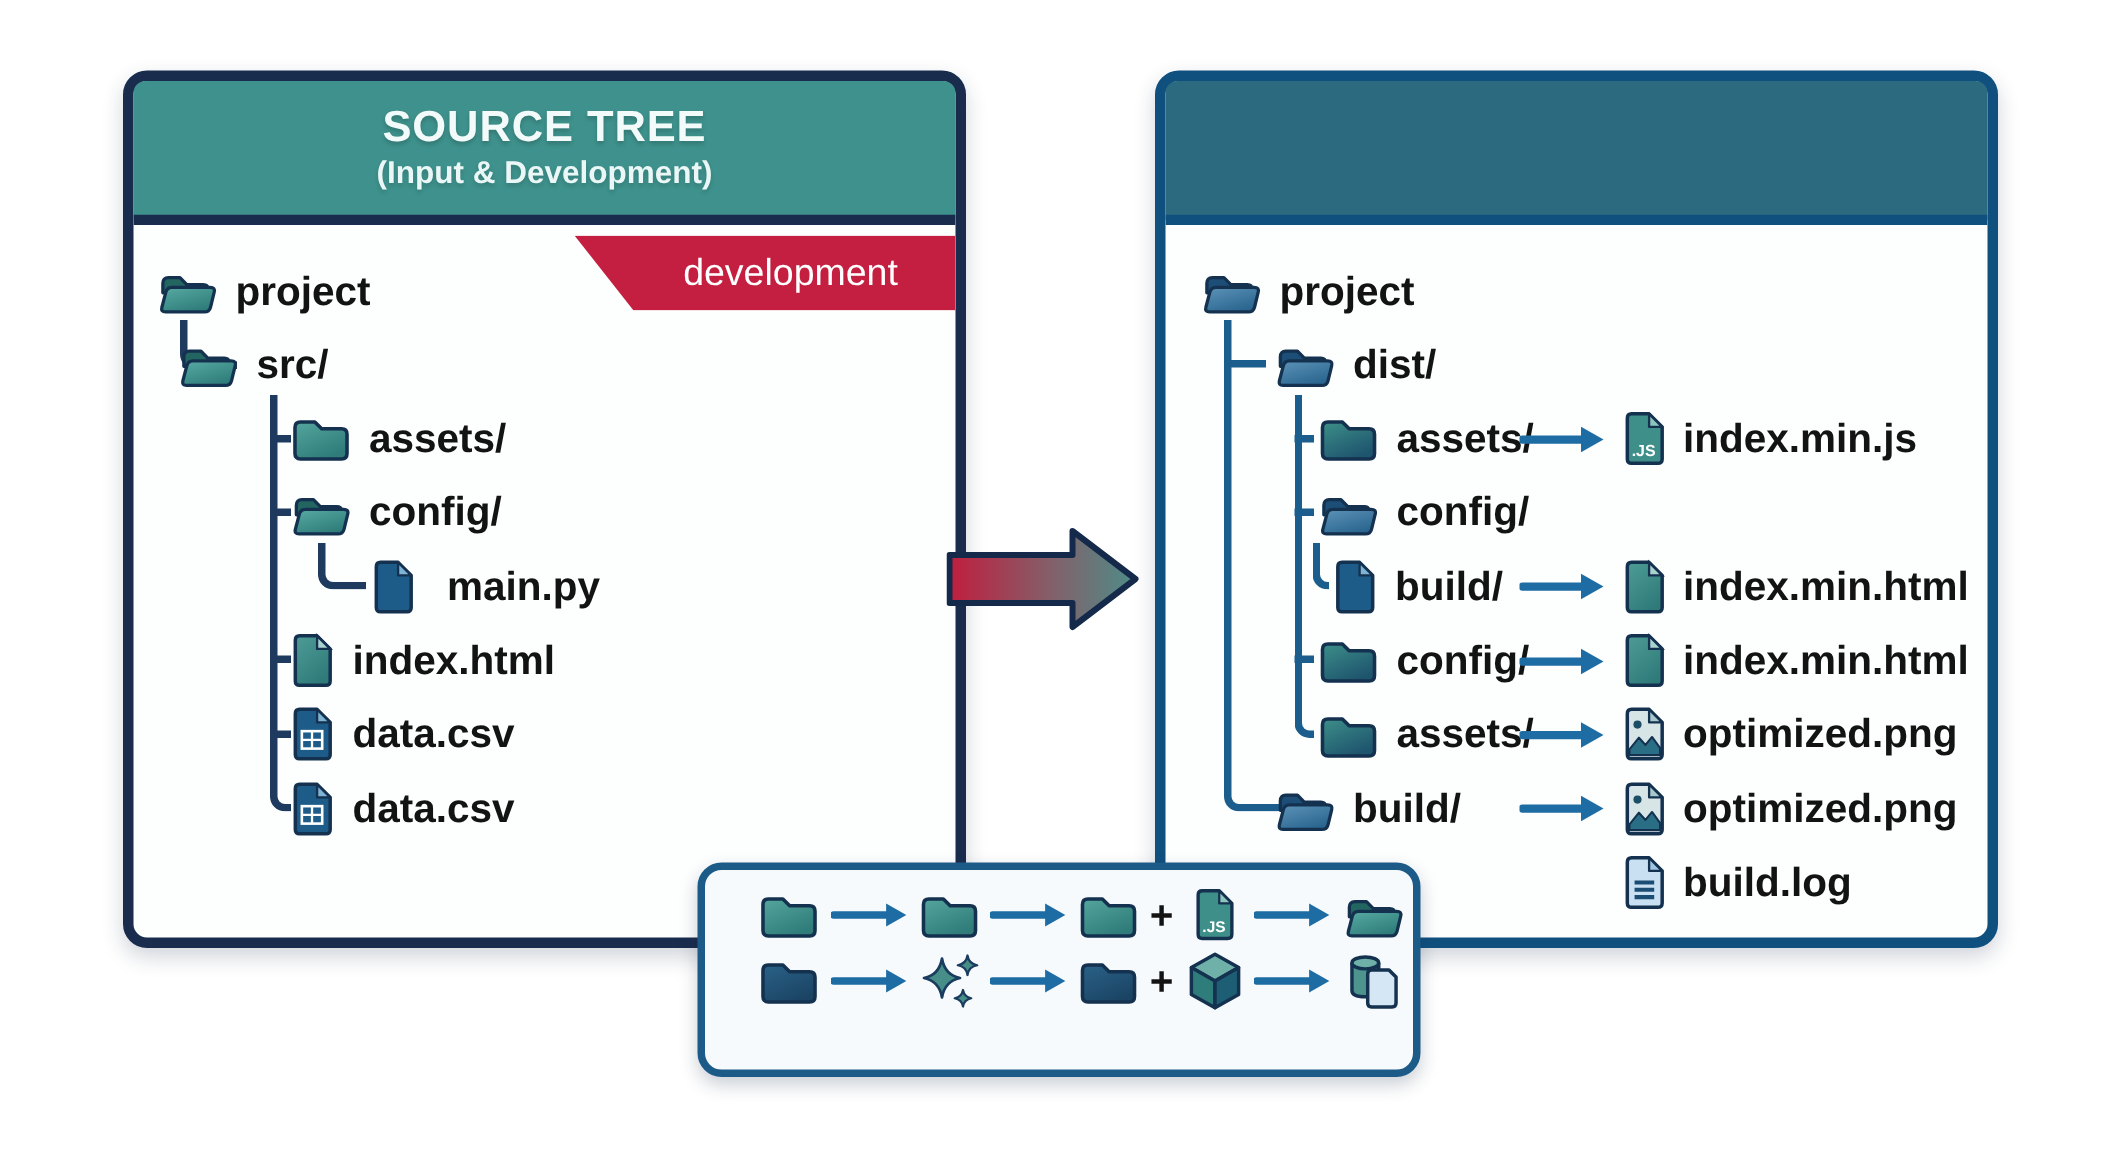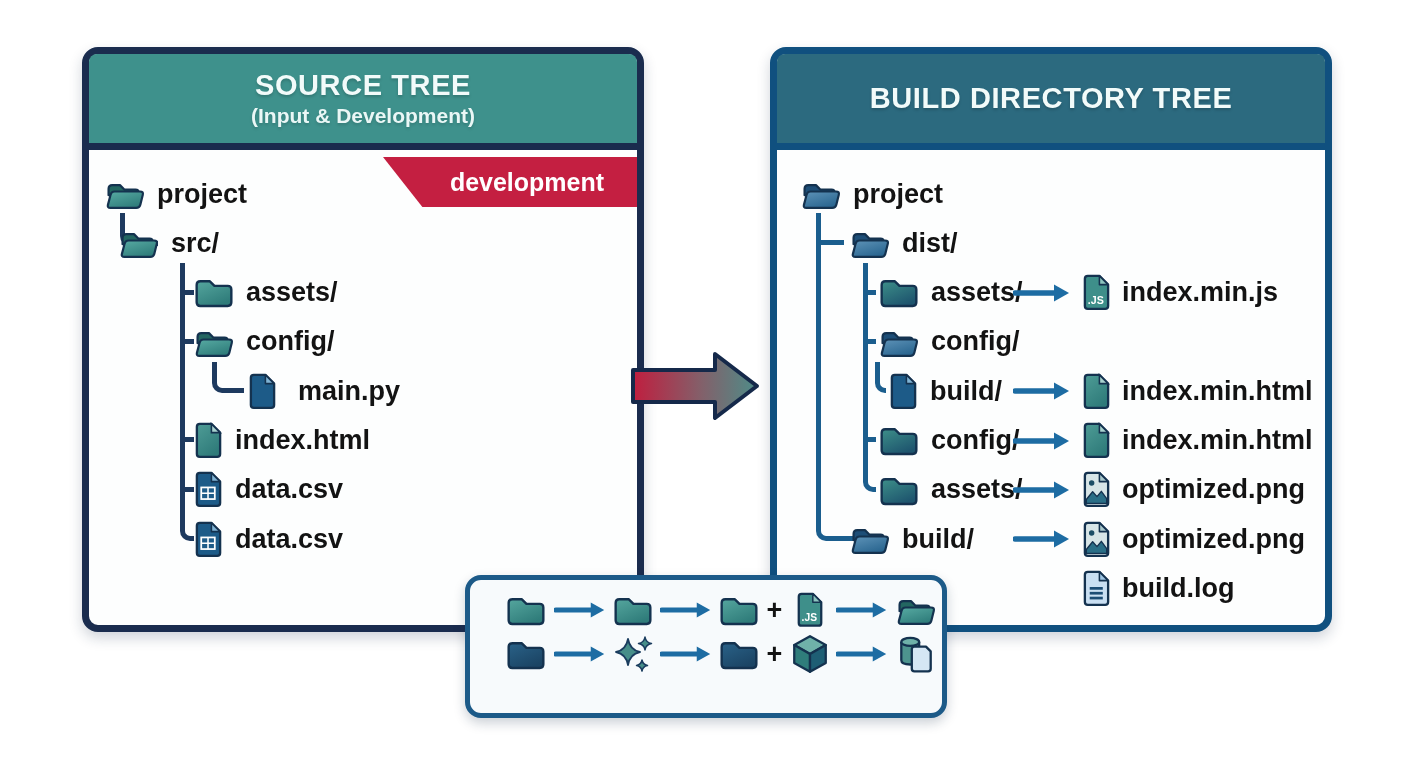--- a/index.html
+++ b/index.html
@@ -19,21 +19,21 @@
   .ptitle { color:#F2FBFA; font-size:29px; font-weight:800; letter-spacing:.6px;
             text-shadow:0 2px 3px rgba(0,0,0,.18); }
   .psub   { color:#EAF7F6; font-size:21px; font-weight:700; margin-top:2px;
             text-shadow:0 2px 3px rgba(0,0,0,.15); }
 
   .pbody { position:absolute; left:0; top:103px; right:0; bottom:0; }
 
   
   .ribbon { position:absolute; top:0; right:0; height:50px; width:254px;
             display:flex; align-items:center; justify-content:center;
-            color:#fff; font-size:25px; font-weight:700; padding-left:34px;
+            color:#fff; font-size:25px; font-weight:400; padding-left:34px;
             clip-path:polygon(0 0, 100% 0, 100% 100%, 15.5% 100%); }
   .ribbon.dev { background:#C41F41; }
   .ribbon.gen { background:#4A9B95; }
 
   
   .trow { position:absolute; left:0; height:48px; display:flex; align-items:center; gap:11px; }
   .trow .tlabel { font-size:27px; font-weight:600; color:#131313; white-space:nowrap; }
   .ltree .d0 { padding-left:15px; }  .ltree .d1 { padding-left:29px; }
   .ltree .d2 { padding-left:104px; } .ltree .d3 { padding-left:158px;gap:20px; }
   .rtree .d0 { padding-left:23px; }  .rtree .d1 { padding-left:72px; }
@@ -206,21 +206,20 @@
           <stop offset="0.55" stop-color="#83606A"></stop>
           <stop offset="1" stop-color="#4E8C88"></stop>
         </linearGradient>
       </defs>
       <path d="M2 23 H84 V7 L126 39 L84 71 V55 H2 Z" fill="url(#flowgrad)" stroke="#15294A" stroke-width="4" stroke-linejoin="round"></path>
     </svg>
   </div>
 
   <section class="panel right">
     <header class="phead">
-      <div class="ptitle">BUILD DIRECTORY TREE</div>
     </header>
     <div class="pbody rtree" id="right-body">
 
       <div class="cl elb" style="left:39px; top:56px;  width:42px; height:328px;"></div>
       <div class="cl stub" style="left:39px; top:83px;  width:28px;"></div>
       <div class="cl elb" style="left:86px; top:106px; width:13px; height:229px;"></div>
       <div class="cl stub" style="left:86px; top:133px; width:13px;"></div>
       <div class="cl stub" style="left:86px; top:182px; width:13px;"></div>
       <div class="cl stub" style="left:86px; top:280px; width:13px;"></div>
       <div class="cl elb" style="left:98px; top:205px; width:11px; height:31px;"></div>

